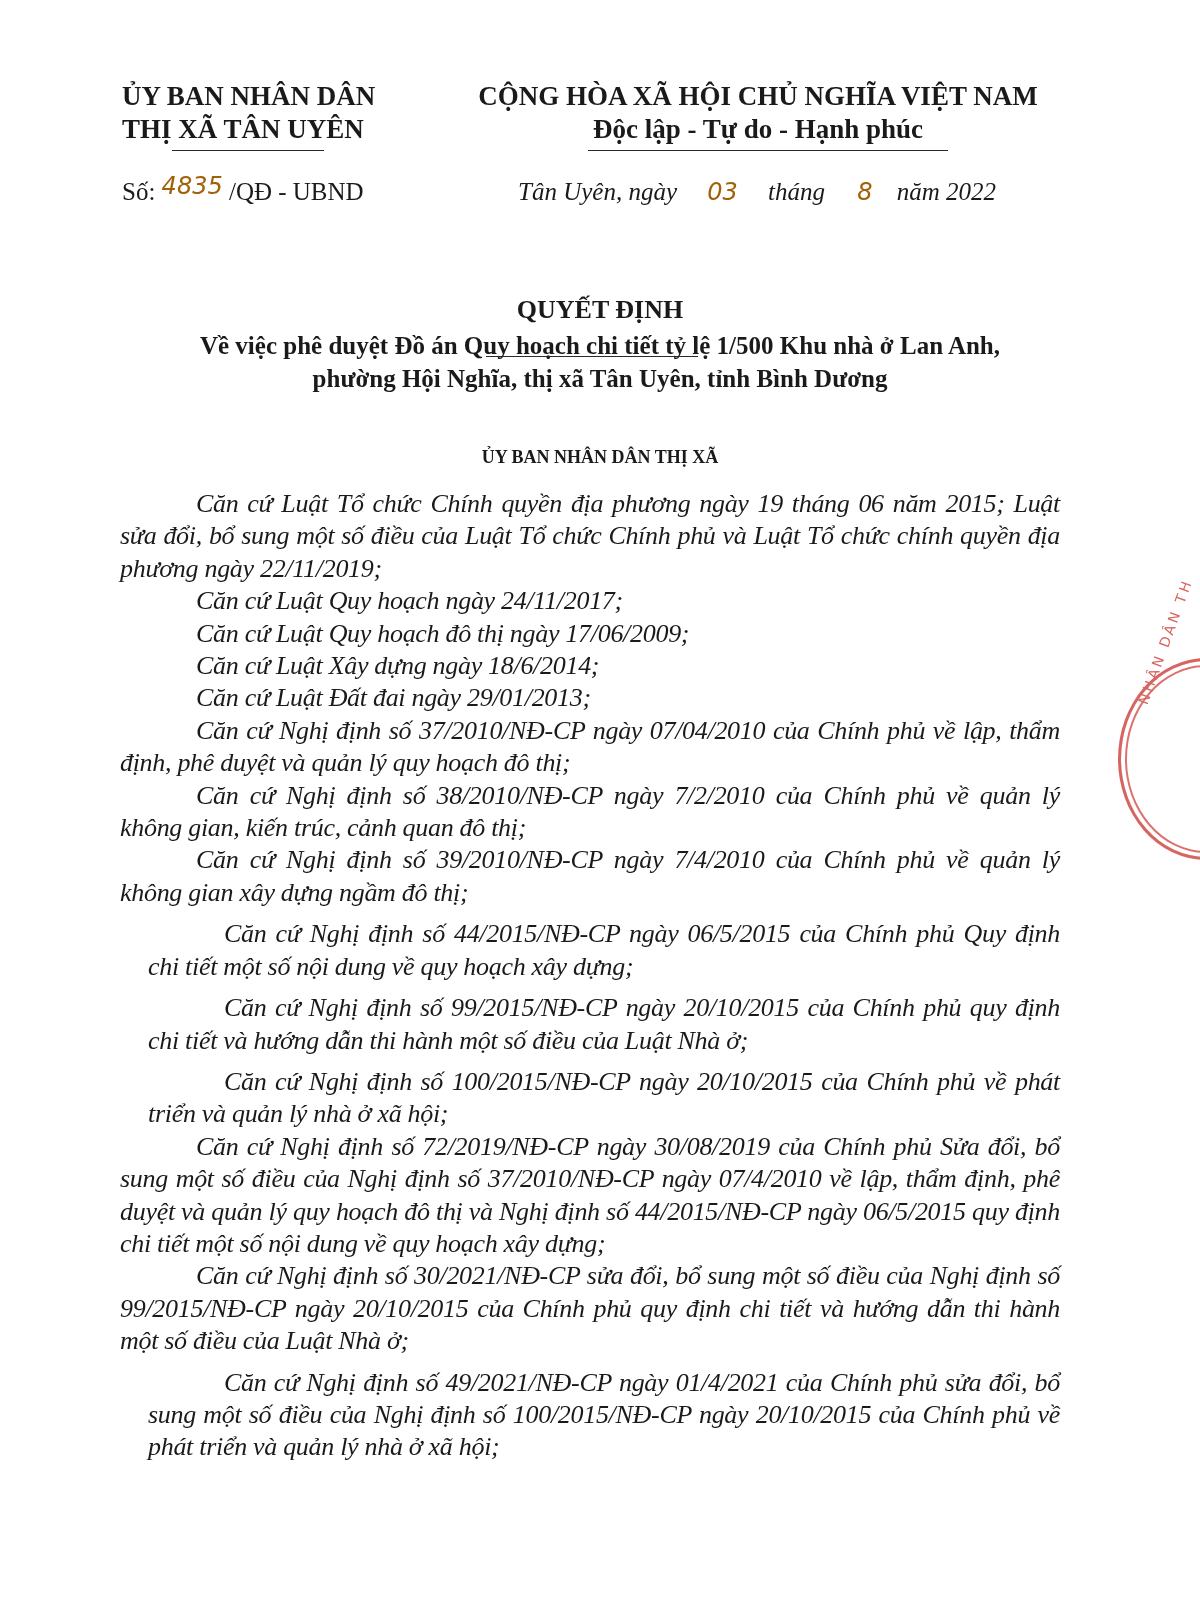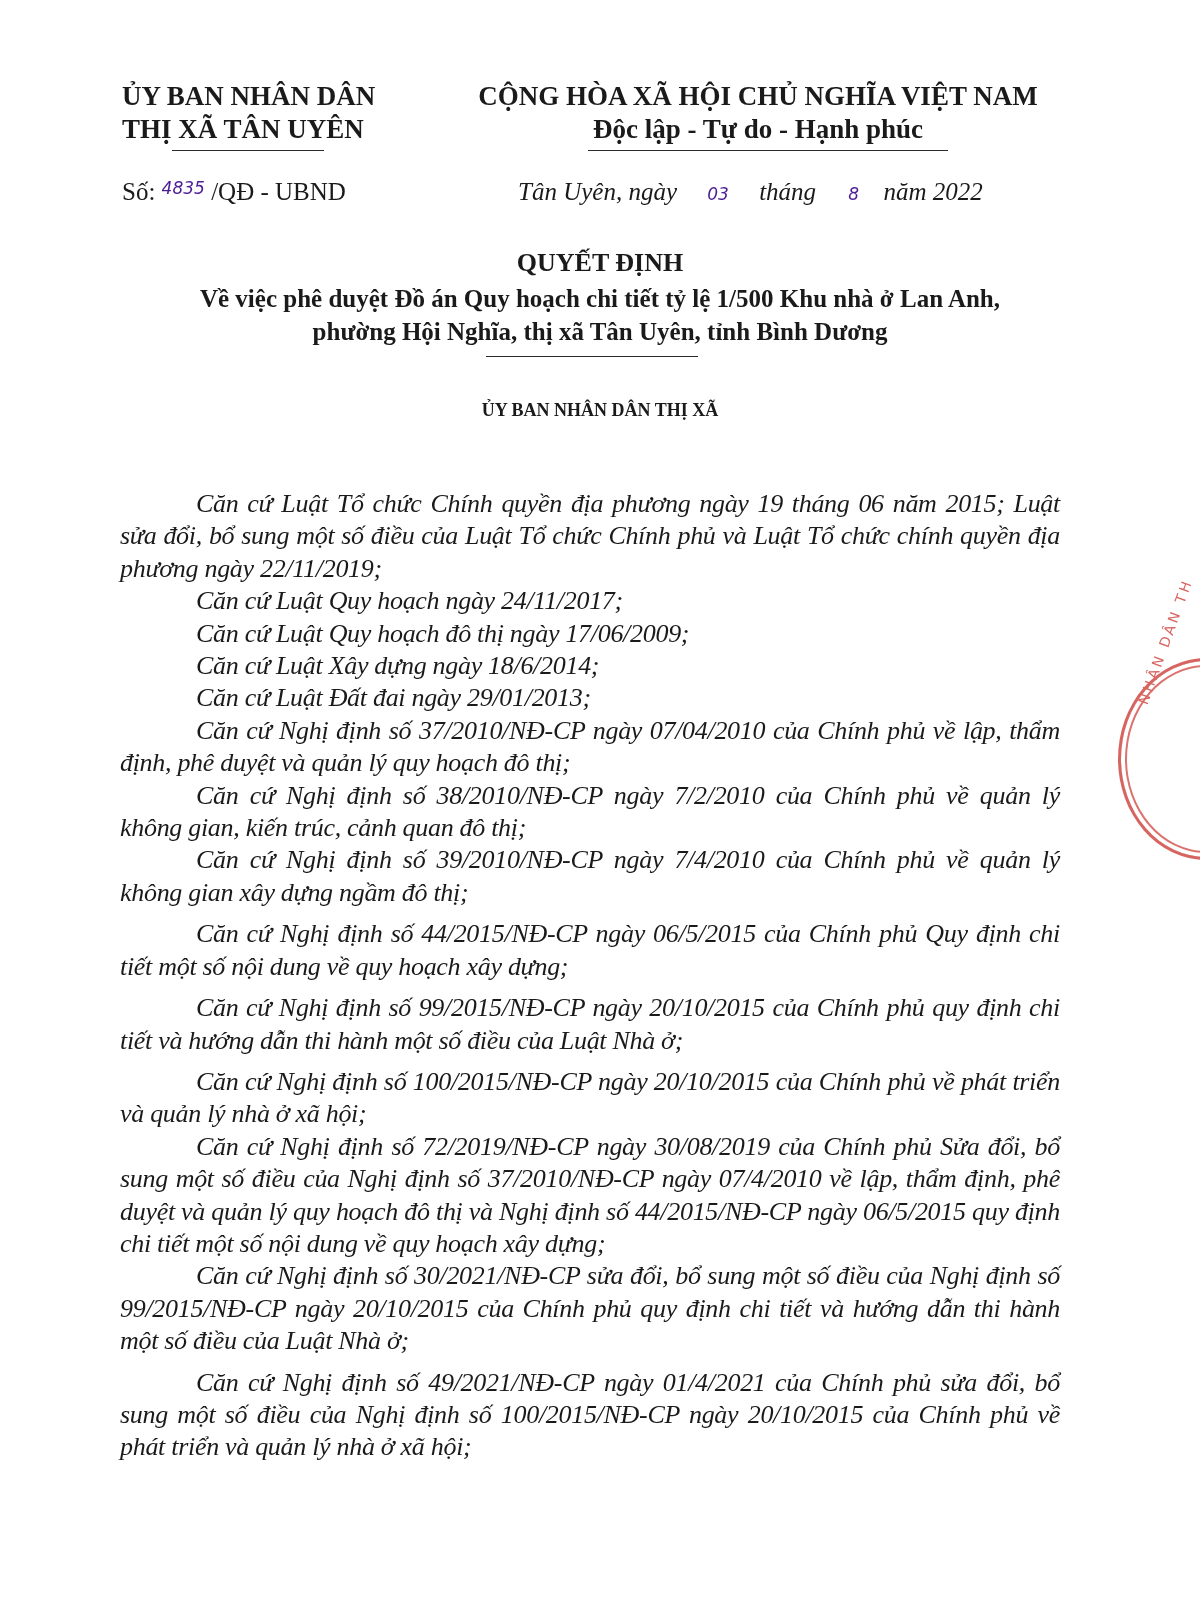--- a/index.html
+++ b/index.html
@@ -5,30 +5,30 @@
   html, body { margin: 0; padding: 0; background: #ffffff; }
   body { width: 1200px; height: 1599px; position: relative; overflow: hidden;
          font-family: "Liberation Serif", "DejaVu Serif", serif; color: #1a1a1a; }
   .abs { position: absolute; }
   .hdr { font-weight: bold; font-size: 27px; line-height: 33px; white-space: nowrap; }
   .hdr-left { left: 122px; top: 80px; width: 300px; }
   .hdr-left div { text-align: left; }
   .hdr-right { left: 440px; top: 80px; width: 636px; text-align: center; }
   .rule { position: absolute; height: 0; border-top: 1.6px solid #2a2a2a; }
   .meta { font-size: 25px; top: 178px; white-space: nowrap; }
-  .hand { font-family: "DejaVu Sans", sans-serif; font-style: italic; color: #4c1d95; font-size: 17px; text-align: center; }
+  .hand { font-family: "DejaVu Sans", sans-serif; font-style: italic; color: #a16207; font-size: 24px; text-align: center; }
   .num { position: relative; top: -6px; }
   .it { font-style: italic; }
-  .title { left: 100px; width: 1000px; text-align: center; font-weight: bold; }
+  .title { left: 100px; width: 1000px; text-align: center; font-weight: bold; margin-top: 47px; }
   .t1 { top: 248px; font-size: 26px; }
   .t2 { top: 282px; font-size: 25px; line-height: 33px; }
   .t3 { top: 400px; font-size: 18px; }
   .body { left: 120px; top: 488px; width: 940px; font-style: italic; font-size: 26px; letter-spacing: -0.3px; }
   .para { text-align: justify; text-indent: 76px; line-height: 32.4px; margin: 0; }
-  .gap { margin-top: 9px; }
+  .gap { margin-top: 9px; margin-left: 28px; }
   .seal { left: 1118px; top: 658px; width: 170px; height: 196px; border-radius: 50%;
           border: 3px solid #d04a45; box-shadow: inset 0 0 0 4px #fff, inset 0 0 0 6px #d65a55; opacity: 0.85; }
   .seal-text { position: absolute; left: 14px; top: 40px; color: #d04a45; font-size: 14px; font-family: "DejaVu Sans", sans-serif;
                transform: rotate(-70deg); transform-origin: left top; letter-spacing: 3px; white-space: nowrap; }
 </style>
 </head>
 <body>
 
 <div class="abs hdr hdr-left">
   <div>ỦY BAN NHÂN DÂN</div>

